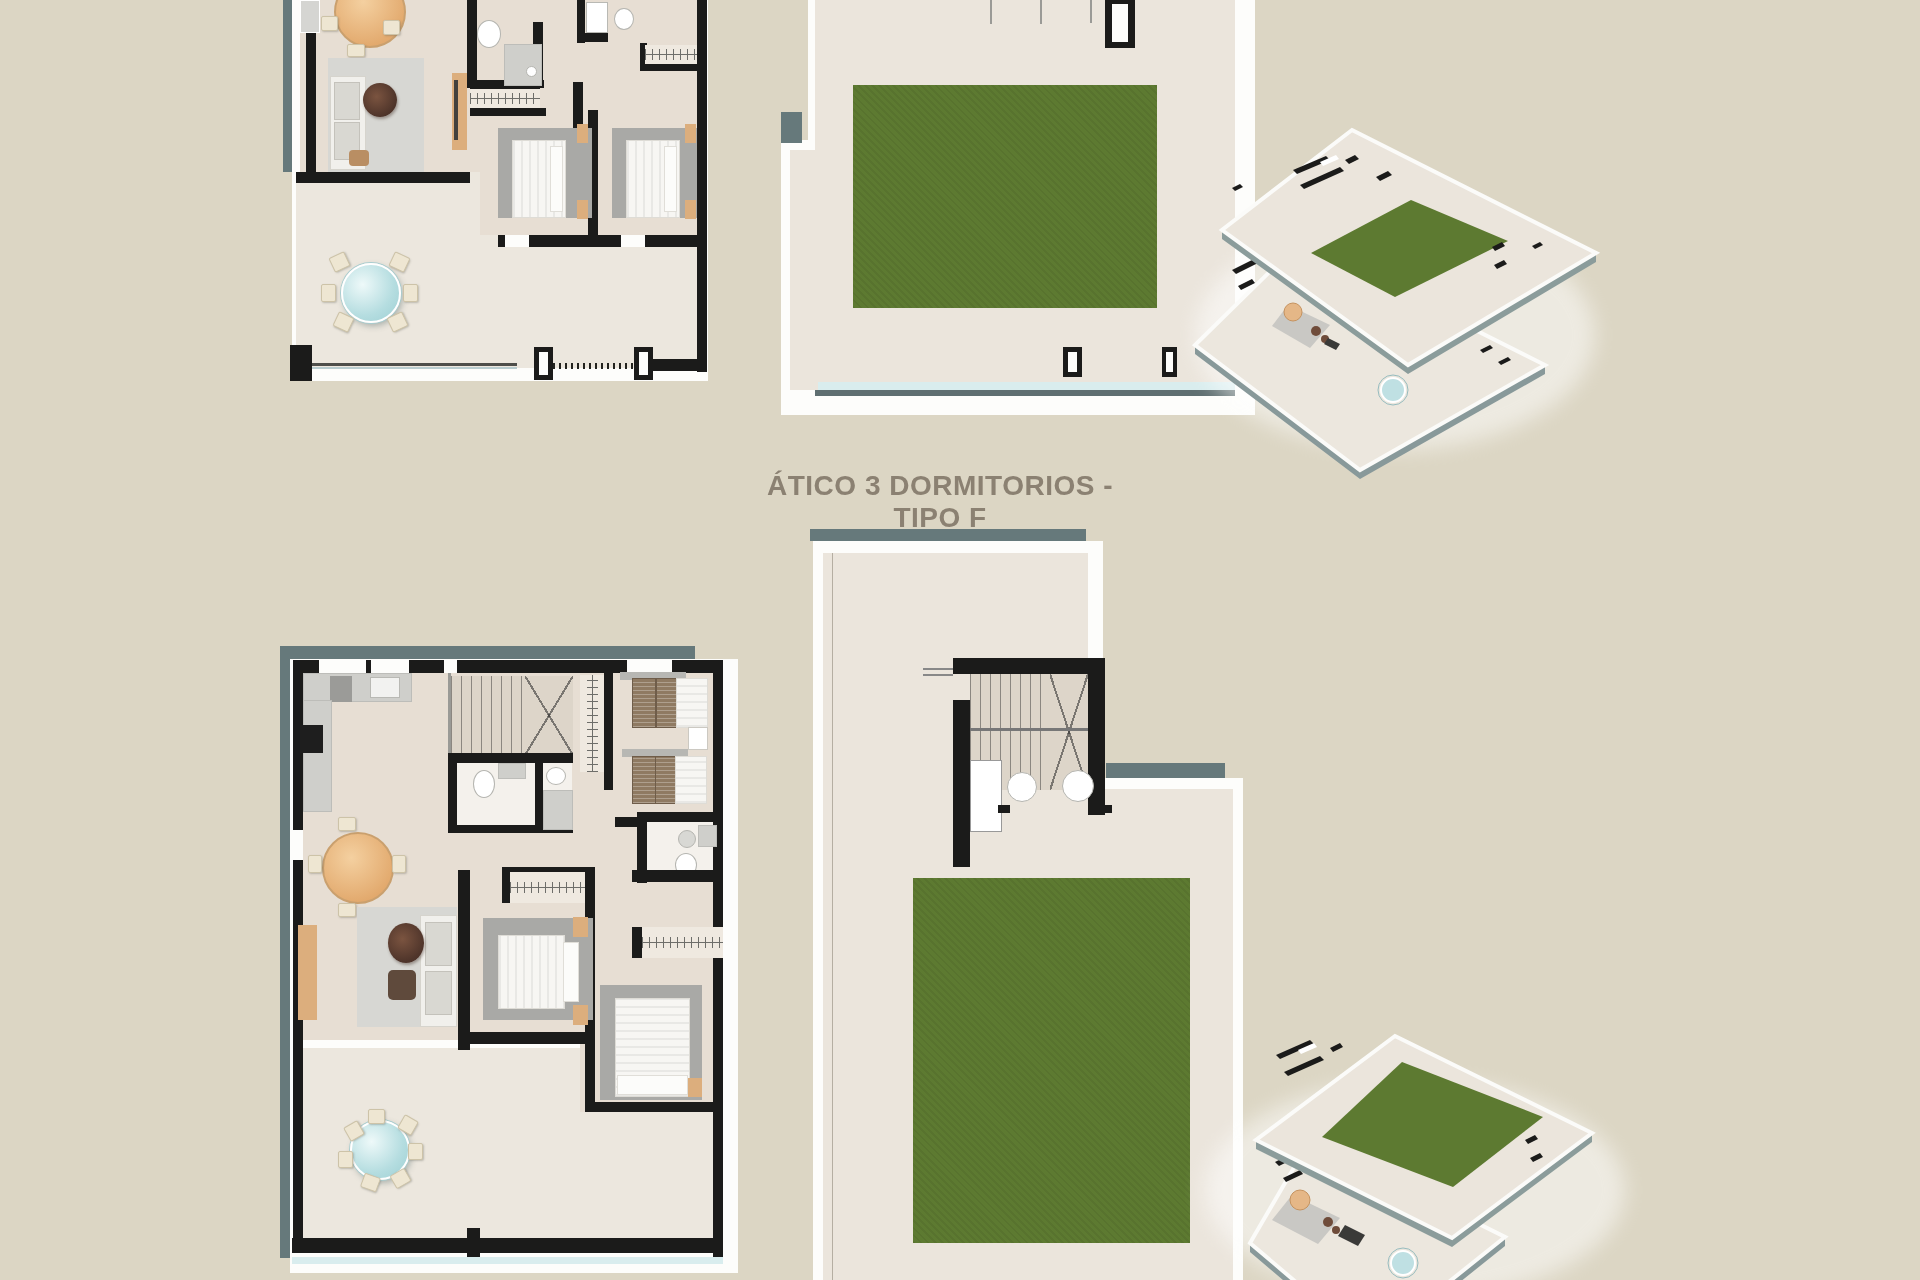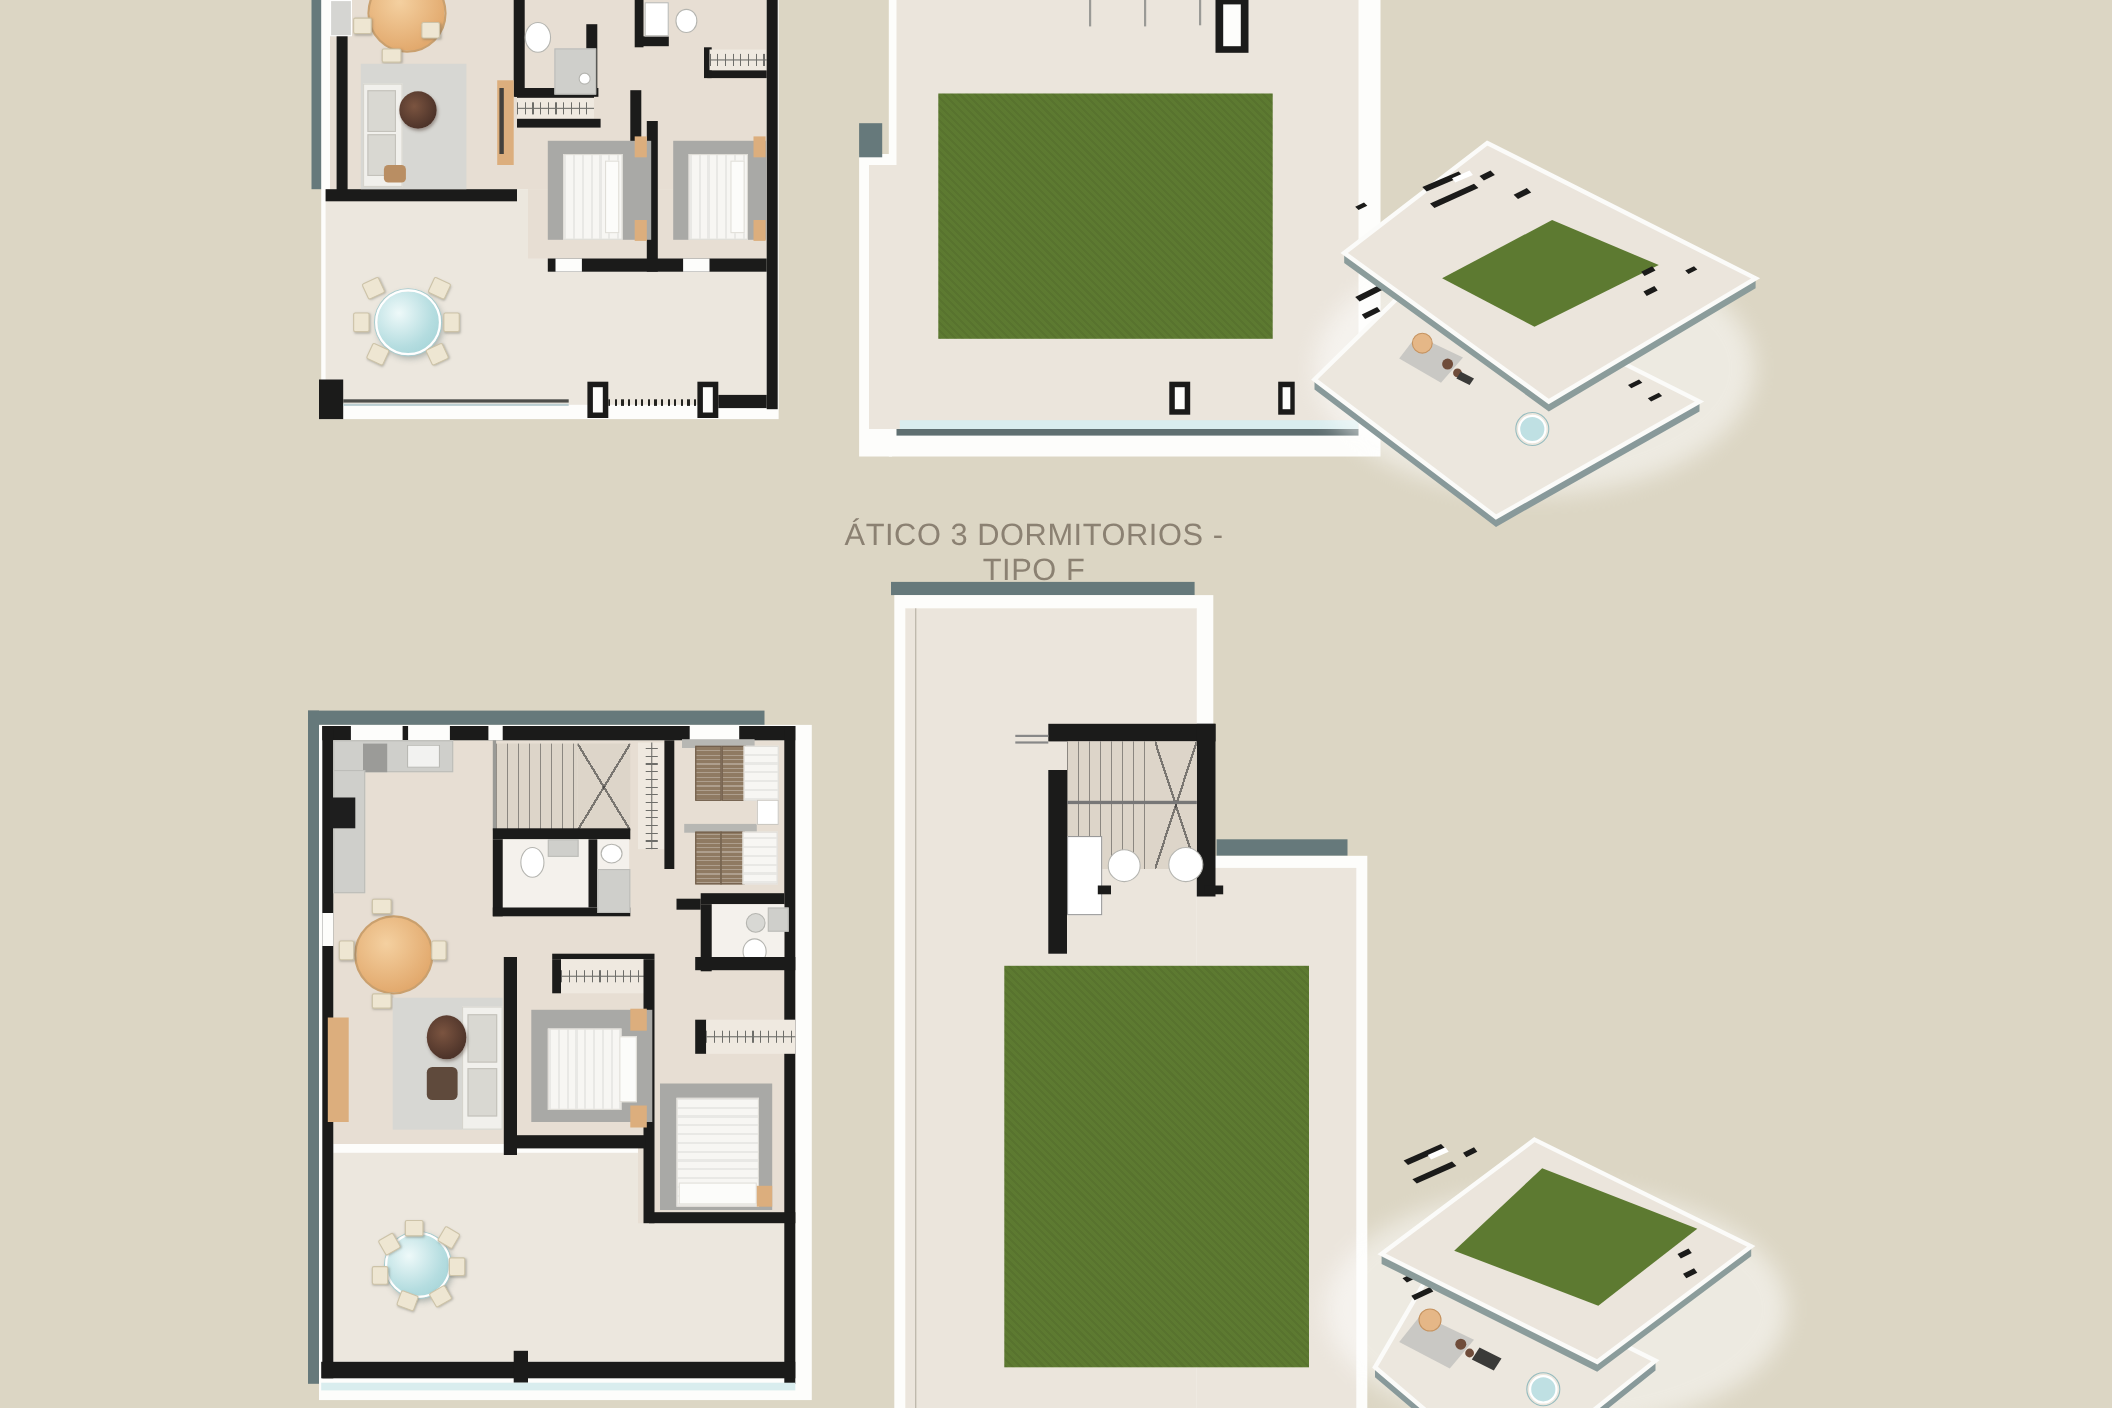--- a/index.html
+++ b/index.html
@@ -27,21 +27,21 @@
   .trd{background-color:var(--stair,#ddd5c9);background-image:repeating-linear-gradient(90deg,rgba(40,40,40,.45) 0 1px,transparent 1px 10px)}
   .dgx{background-color:var(--stair,#ddd5c9);background-image:linear-gradient(to top right,transparent calc(50% - 1px),rgba(40,40,40,.55) calc(50% - 1px) calc(50% + 1px),transparent calc(50% + 1px)),linear-gradient(to bottom right,transparent calc(50% - 1px),rgba(40,40,40,.55) calc(50% - 1px) calc(50% + 1px),transparent calc(50% + 1px))}
   .tk{background-image:repeating-linear-gradient(90deg,#23231f 0 2px,transparent 2px 6px);background-size:100% 6px;background-position:center;background-repeat:no-repeat}
   .glassT{border-radius:50%;background:radial-gradient(circle at 35% 35%,#eef9f9,#b5dde0 60%,#9ccfd3);border:2px solid #fff;box-shadow:0 0 0 1px #a8cdd0,2px 3px 6px rgba(90,110,110,.45)}
   .chair{background:#eee6d2;border:1px solid #cdc3a8;border-radius:2px;box-shadow:1px 1px 2px rgba(100,100,90,.35)}
   .plant{border-radius:50%;background:radial-gradient(circle at 40% 40%,#7b5440,#4e342a 70%);box-shadow:1px 2px 3px rgba(60,40,30,.4)}
   .wsofa{background:#f1f0ec;border:1px solid #d6d4cd}
   .cush{background:#d9d8d2;border:1px solid #c4c2bb}
   .duv{background-color:#8f7a62;background-image:repeating-linear-gradient(0deg,rgba(255,255,255,.28) 0 1px,transparent 1px 4px);border:1px solid #6f5d4a}
   .wood-table{border-radius:50%;background:radial-gradient(circle at 40% 35%,#f4d0a0,#e2a96d 75%);border:2px solid #caa06e}
-  .title{position:absolute;font-weight:normal;font-size:28px;letter-spacing:.5px;color:var(--title,#8b8172);text-align:center}
+  .title{position:absolute;font-weight:bold;font-size:28px;letter-spacing:.5px;color:var(--title,#8b8172);text-align:center}
   .bal{background:#4e4e4a}
   .blue{background:#d9edee}
   .ln{background:#9a9a96}
 </style>
 </head>
 <body>
 
 <div class="stage">
 
   <section class="plan" style="left:283px;top:0;width:425px;height:383px">

